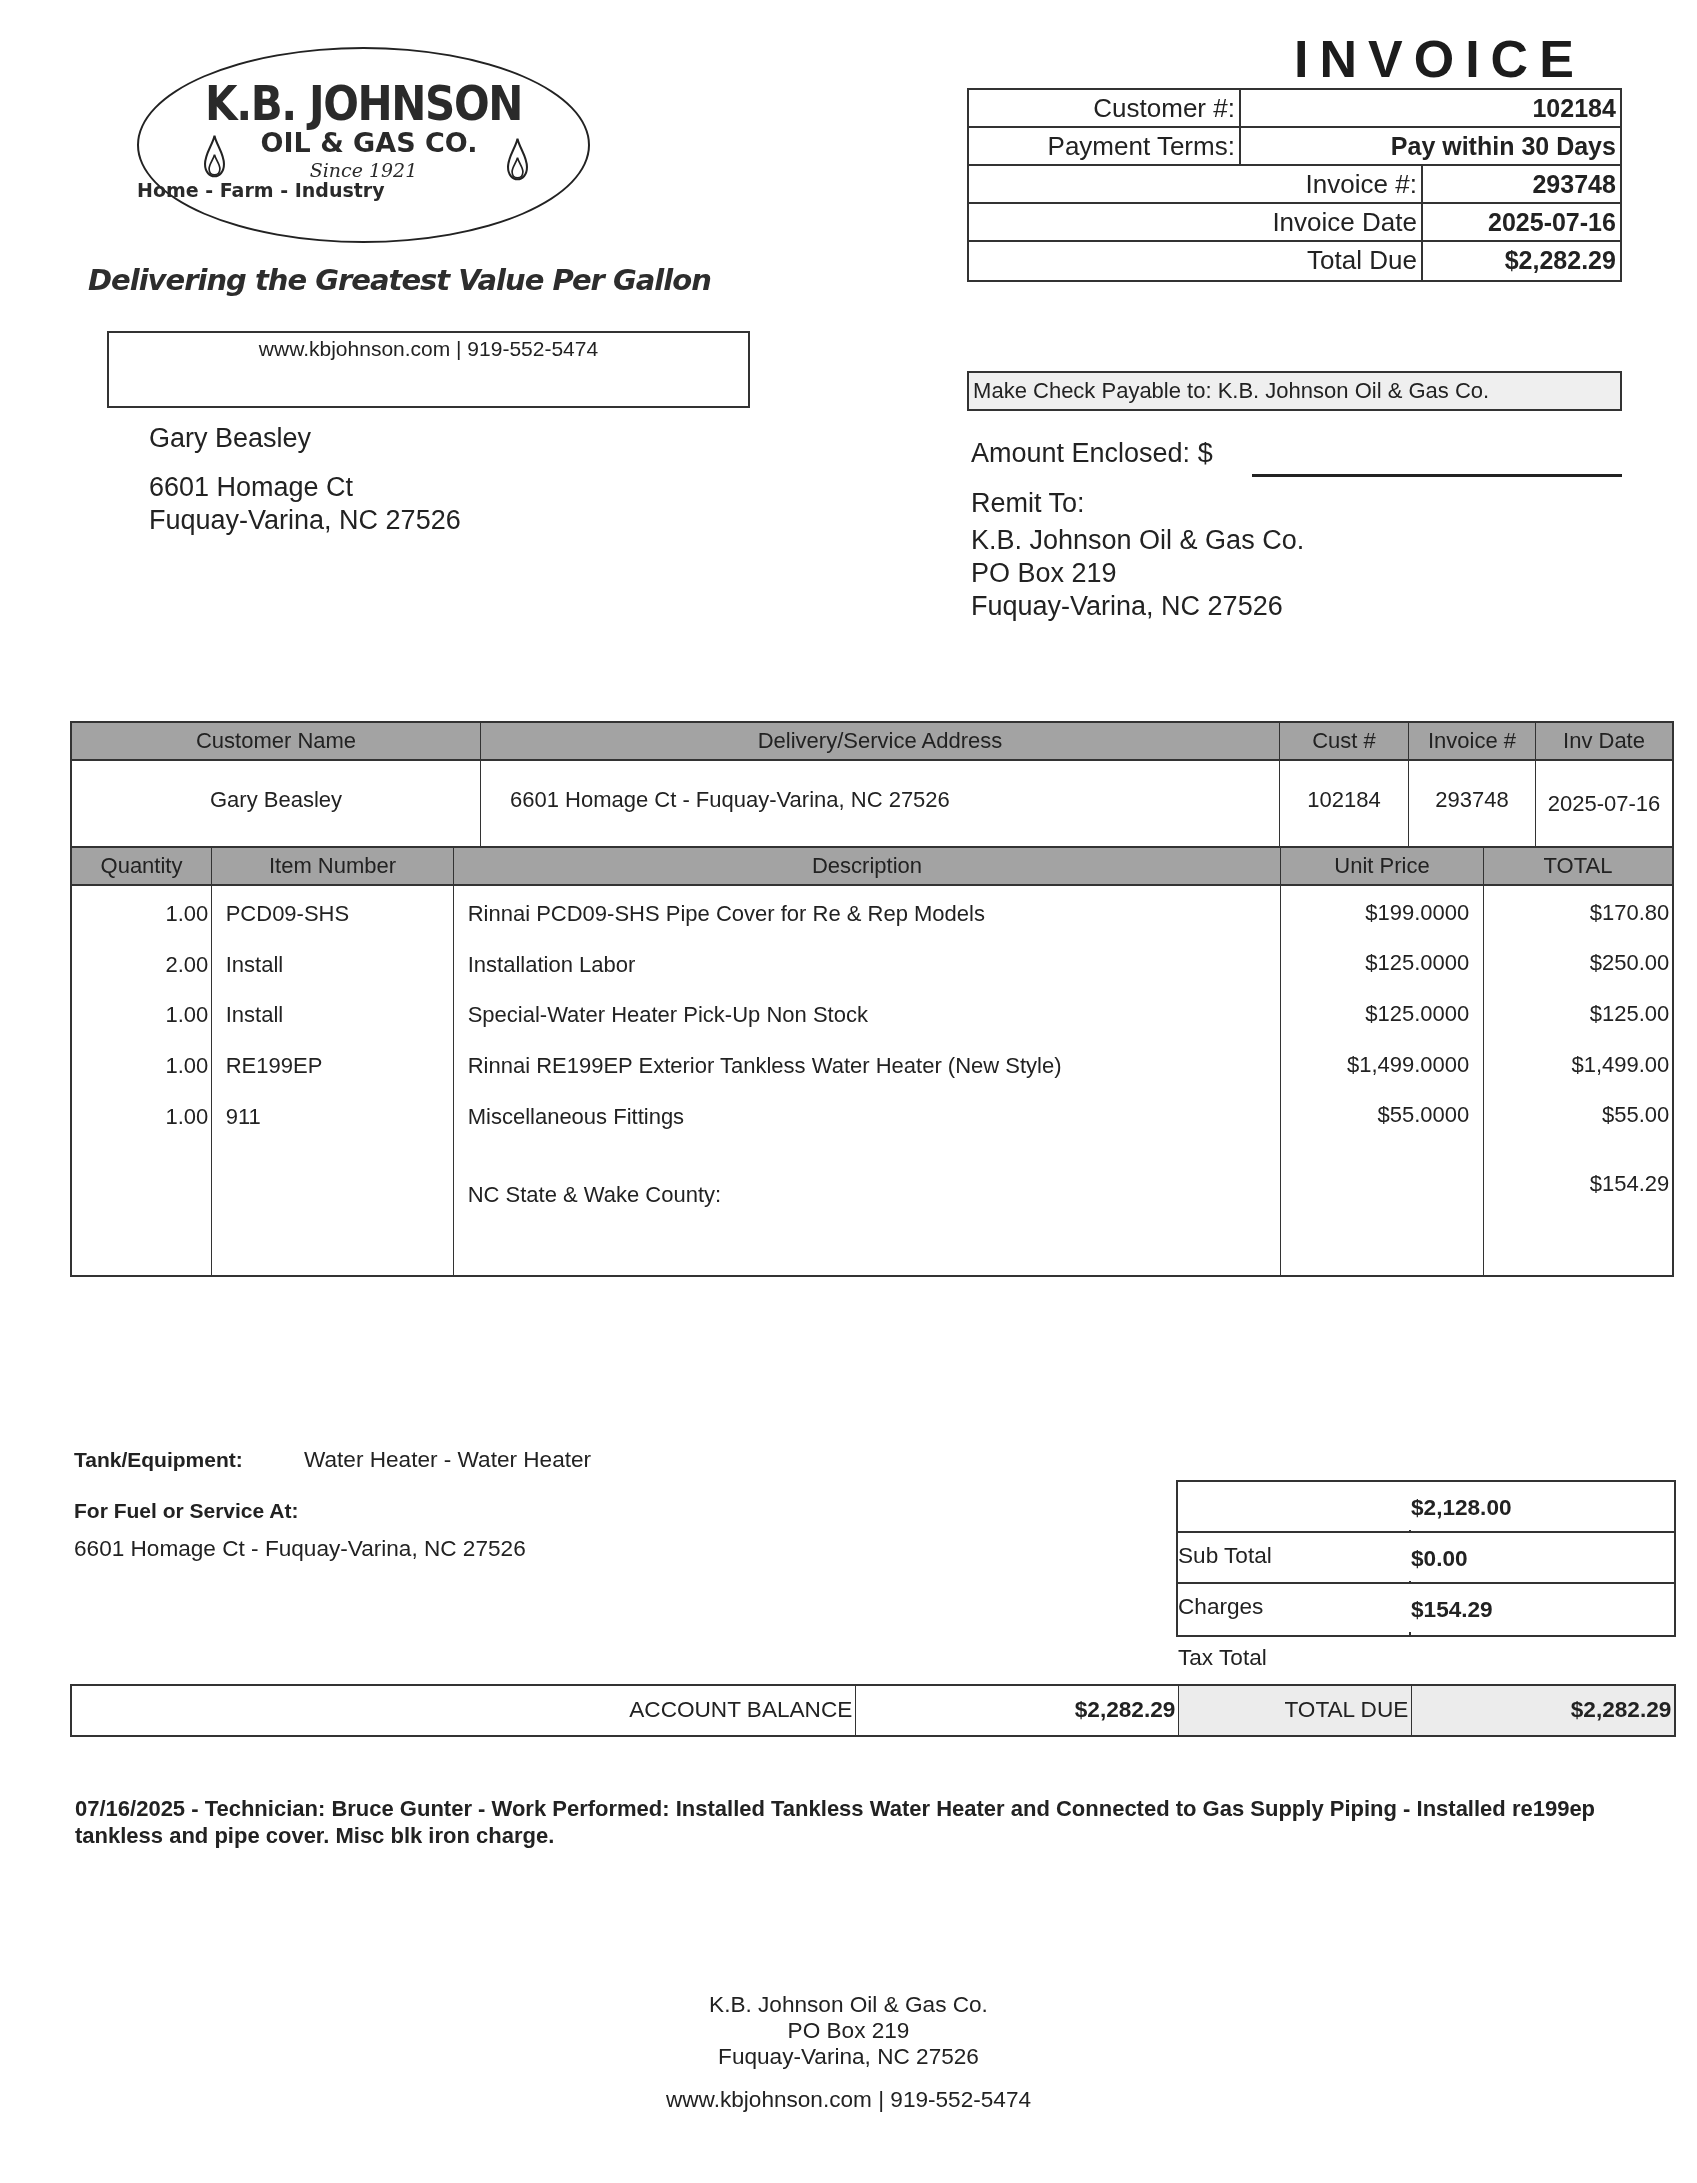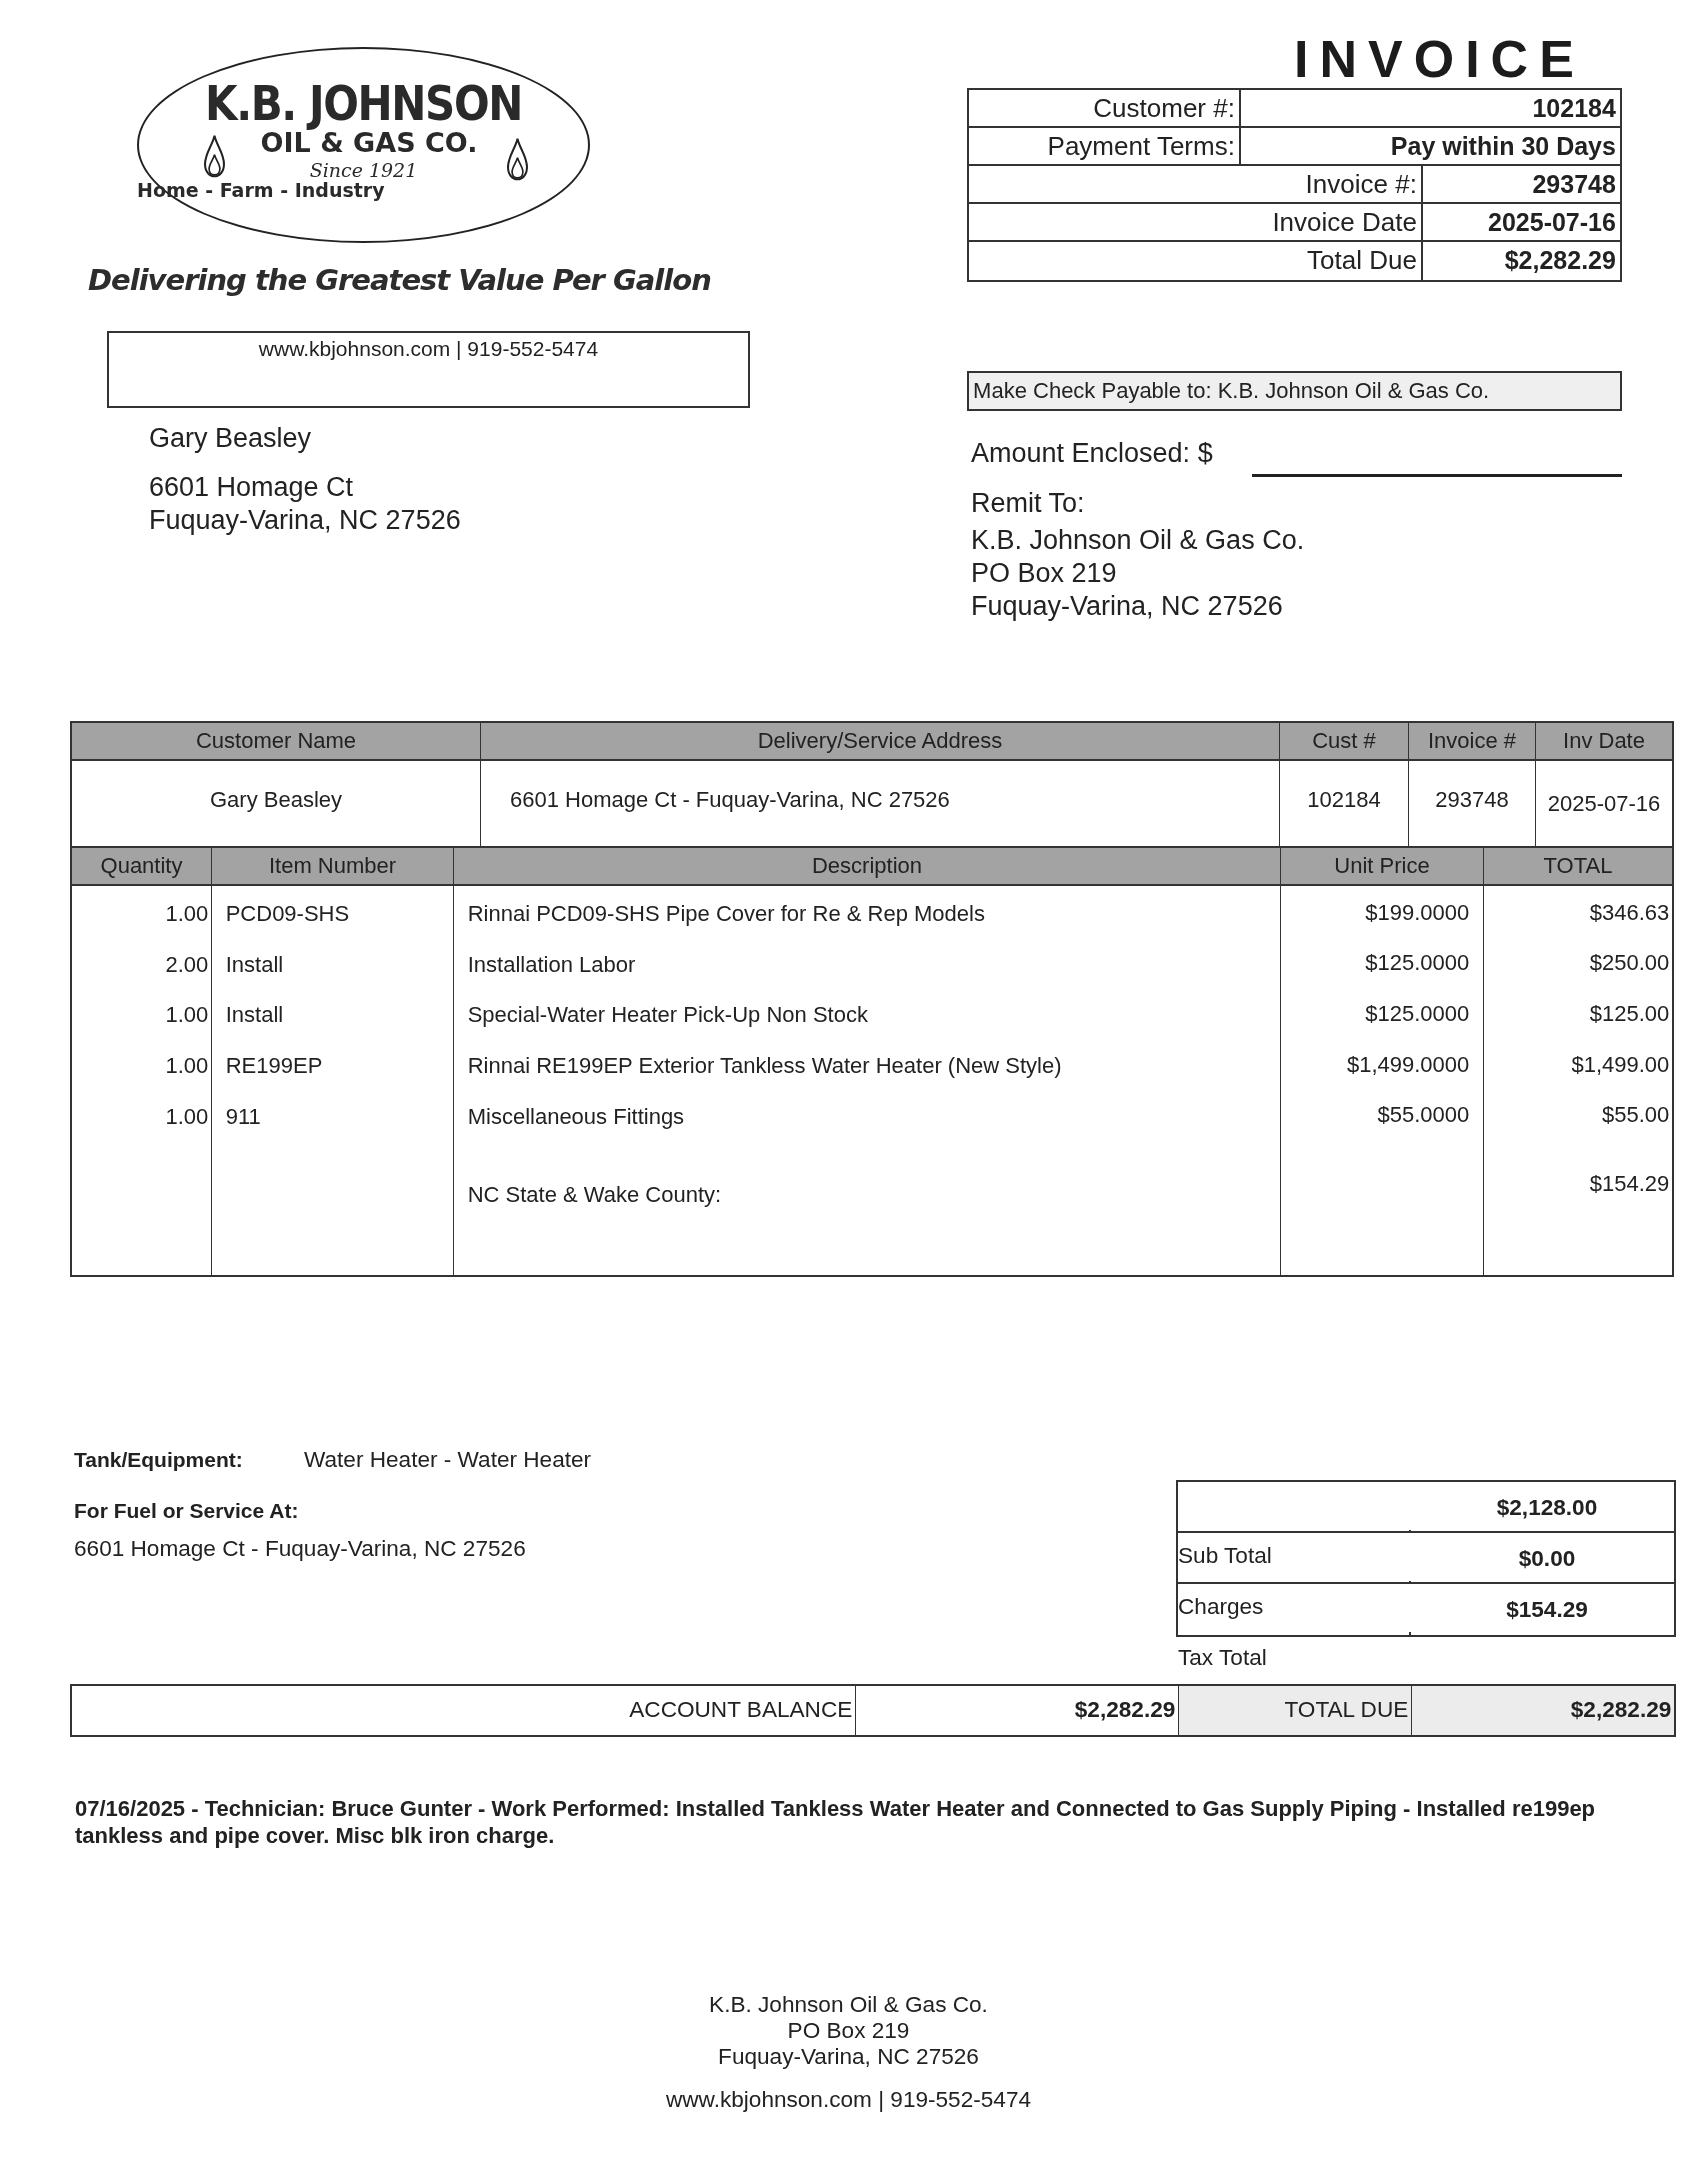--- a/index.html
+++ b/index.html
@@ -57,21 +57,21 @@
   .equip-label { left: 74px; top: 1448px; font-size: 21px; font-weight: bold; color: #222; }
   .equip-value { left: 304px; top: 1447px; font-size: 22.6px; color: #222; }
   .fuel-label { left: 74px; top: 1499px; font-size: 21px; font-weight: bold; color: #222; }
   .fuel-value { left: 74px; top: 1536px; font-size: 22.6px; color: #222; }
 
   
   .totals { left: 1176px; top: 1480px; width: 500px; border: 2.1px solid #333; }
   .trow { display: flex; height: 51px; border-bottom: 2.1px solid #333; }
   .trow:last-child { border-bottom: none; }
   .tlabel { width: 233px; padding-right: 13px; font-size: 22.6px; line-height: 51px; border-right: 2.1px solid #333; color: #222; margin-top: 48px; }
-  .tvalue { flex: 1; text-align: center; padding-right: 0; font-size: 22.6px; font-weight: bold; line-height: 51px; color: #222; margin-left: 9px; }
+  .tvalue { flex: 1; text-align: left; padding-right: 0; font-size: 22.6px; font-weight: bold; line-height: 51px; color: #222; }
 
   
   .balance { left: 70px; top: 1684px; width: 1606px; height: 53px; border: 2.1px solid #333; border-width: 2.7px 2.1px 2.7px 2.1px; display: flex; }
   .bcell { font-size: 22.6px; line-height: 48px; text-align: right; padding-right: 2.7px; border-right: 1.4px solid #333; color: #222; }
   .bcell:last-child { border-right: none; }
 
   
   .notes { left: 75px; top: 1795px; width: 1602px; font-size: 22px; font-weight: bold; line-height: 27px; color: #222; }
 
   
@@ -199,21 +199,21 @@
       <div class="line" style="left:13.7px;top:296px;">NC State &amp; Wake County:</div>
     </div>
     <div class="col" style="width:203px;">
       <div class="line" style="right:13.7px;top:13.7px;">$199.0000</div>
       <div class="line" style="right:13.7px;top:64px;">$125.0000</div>
       <div class="line" style="right:13.7px;top:115px;">$125.0000</div>
       <div class="line" style="right:13.7px;top:166px;">$1,499.0000</div>
       <div class="line" style="right:13.7px;top:216px;">$55.0000</div>
     </div>
     <div class="col" style="flex:1;">
-      <div class="line" style="right:2.7px;top:13.7px;">$346.63</div>
+      <div class="line" style="right:2.7px;top:13.7px;">$170.80</div>
       <div class="line" style="right:2.7px;top:64px;">$250.00</div>
       <div class="line" style="right:2.7px;top:115px;">$125.00</div>
       <div class="line" style="right:2.7px;top:166px;">$1,499.00</div>
       <div class="line" style="right:2.7px;top:216px;">$55.00</div>
       <div class="line" style="right:2.7px;top:285px;">$154.29</div>
     </div>
   </div>
 </div>
 
 <div class="abs equip-label">Tank/Equipment:</div>

